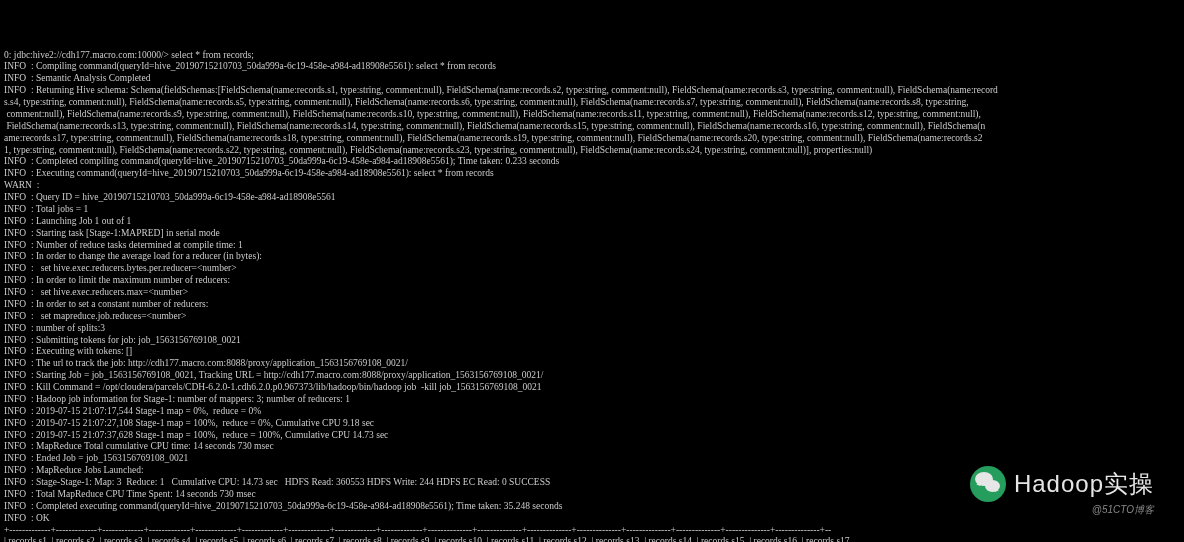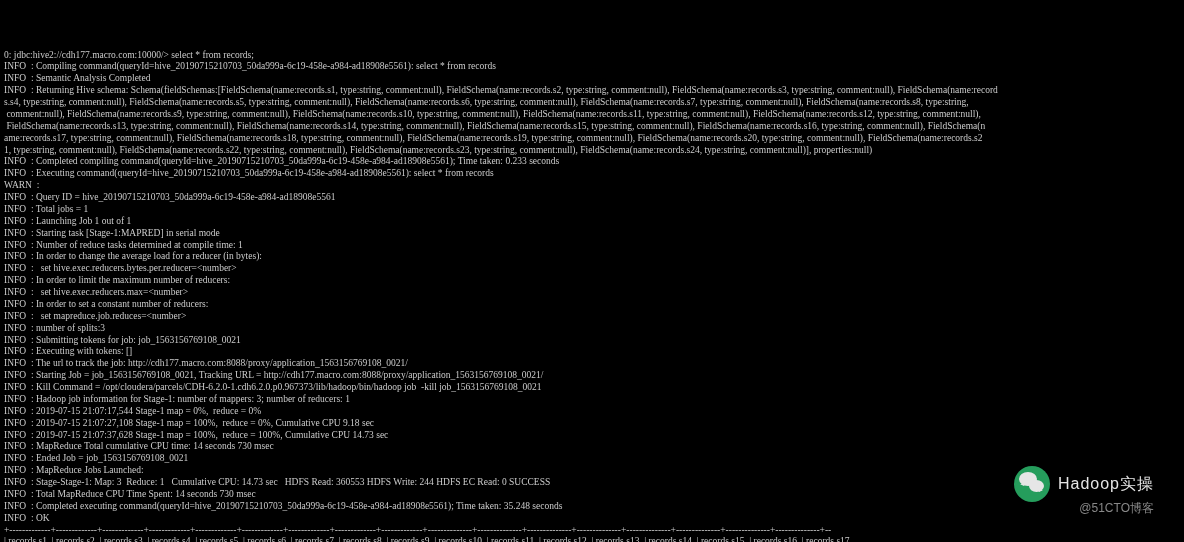--- a/index.html
+++ b/index.html
@@ -59,32 +59,33 @@
     content:"";
     position:absolute;
     bottom:-3px; right:2px;
     border:3px solid transparent;
     border-top-color:#fff;
     transform:rotate(20deg);
   }
   .watermark-text {
     color: #fff;
     font-family: "Microsoft YaHei", sans-serif;
-    font-size: 16px;
+    font-size: 24px;
     white-space: nowrap;
     letter-spacing: 1px;
   }
   .watermark-sub {
     position: absolute;
     right: 30px;
     bottom: 26px;
-    font-size: 12px;
+    font-size: 10px;
     color: #888;
     font-family: sans-serif;
     pointer-events:none;
+    font-style:italic;
   }
 </style>
 </head>
 <body>
 
 
 
 <div id="terminal"><span class="line"><span>0: jdbc:hive2://cdh177.macro.com:10000/&gt; </span><span>select * from records;</span></span><span class="line">INFO  : Compiling command(queryId=hive_20190715210703_50da999a-6c19-458e-a984-ad18908e5561): select * from records</span><span class="line">INFO  : Semantic Analysis Completed</span><span class="line">INFO  : Returning Hive schema: Schema(fieldSchemas:[FieldSchema(name:records.s1, type:string, comment:null), FieldSchema(name:records.s2, type:string, comment:null), FieldSchema(name:records.s3, type:string, comment:null), FieldSchema(name:record</span><span class="line">s.s4, type:string, comment:null), FieldSchema(name:records.s5, type:string, comment:null), FieldSchema(name:records.s6, type:string, comment:null), FieldSchema(name:records.s7, type:string, comment:null), FieldSchema(name:records.s8, type:string,</span><span class="line"> comment:null), FieldSchema(name:records.s9, type:string, comment:null), FieldSchema(name:records.s10, type:string, comment:null), FieldSchema(name:records.s11, type:string, comment:null), FieldSchema(name:records.s12, type:string, comment:null),</span><span class="line"> FieldSchema(name:records.s13, type:string, comment:null), FieldSchema(name:records.s14, type:string, comment:null), FieldSchema(name:records.s15, type:string, comment:null), FieldSchema(name:records.s16, type:string, comment:null), FieldSchema(n</span><span class="line">ame:records.s17, type:string, comment:null), FieldSchema(name:records.s18, type:string, comment:null), FieldSchema(name:records.s19, type:string, comment:null), FieldSchema(name:records.s20, type:string, comment:null), FieldSchema(name:records.s2</span><span class="line">1, type:string, comment:null), FieldSchema(name:records.s22, type:string, comment:null), FieldSchema(name:records.s23, type:string, comment:null), FieldSchema(name:records.s24, type:string, comment:null)], properties:null)</span><span class="line">INFO  : Completed compiling command(queryId=hive_20190715210703_50da999a-6c19-458e-a984-ad18908e5561); Time taken: 0.233 seconds</span><span class="line">INFO  : Executing command(queryId=hive_20190715210703_50da999a-6c19-458e-a984-ad18908e5561): select * from records</span><span class="line">WARN  :</span><span class="line">INFO  : Query ID = hive_20190715210703_50da999a-6c19-458e-a984-ad18908e5561</span><span class="line">INFO  : Total jobs = 1</span><span class="line">INFO  : Launching Job 1 out of 1</span><span class="line">INFO  : Starting task [Stage-1:MAPRED] in serial mode</span><span class="line">INFO  : Number of reduce tasks determined at compile time: 1</span><span class="line">INFO  : In order to change the average load for a reducer (in bytes):</span><span class="line">INFO  :   set hive.exec.reducers.bytes.per.reducer=&lt;number&gt;</span><span class="line">INFO  : In order to limit the maximum number of reducers:</span><span class="line">INFO  :   set hive.exec.reducers.max=&lt;number&gt;</span><span class="line">INFO  : In order to set a constant number of reducers:</span><span class="line">INFO  :   set mapreduce.job.reduces=&lt;number&gt;</span><span class="line">INFO  : number of splits:3</span><span class="line">INFO  : Submitting tokens for job: job_1563156769108_0021</span><span class="line">INFO  : Executing with tokens: []</span><span class="line">INFO  : The url to track the job: http://cdh177.macro.com:8088/proxy/application_1563156769108_0021/</span><span class="line">INFO  : Starting Job = job_1563156769108_0021, Tracking URL = http://cdh177.macro.com:8088/proxy/application_1563156769108_0021/</span><span class="line">INFO  : Kill Command = /opt/cloudera/parcels/CDH-6.2.0-1.cdh6.2.0.p0.967373/lib/hadoop/bin/hadoop job  -kill job_1563156769108_0021</span><span class="line">INFO  : Hadoop job information for Stage-1: number of mappers: 3; number of reducers: 1</span><span class="line">INFO  : 2019-07-15 21:07:17,544 Stage-1 map = 0%,  reduce = 0%</span><span class="line">INFO  : 2019-07-15 21:07:27,108 Stage-1 map = 100%,  reduce = 0%, Cumulative CPU 9.18 sec</span><span class="line">INFO  : 2019-07-15 21:07:37,628 Stage-1 map = 100%,  reduce = 100%, Cumulative CPU 14.73 sec</span><span class="line">INFO  : MapReduce Total cumulative CPU time: 14 seconds 730 msec</span><span class="line">INFO  : Ended Job = job_1563156769108_0021</span><span class="line">INFO  : MapReduce Jobs Launched:</span><span class="line">INFO  : Stage-Stage-1: Map: 3  Reduce: 1   Cumulative CPU: 14.73 sec   HDFS Read: 360553 HDFS Write: 244 HDFS EC Read: 0 SUCCESS</span><span class="line">INFO  : Total MapReduce CPU Time Spent: 14 seconds 730 msec</span><span class="line">INFO  : Completed executing command(queryId=hive_20190715210703_50da999a-6c19-458e-a984-ad18908e5561); Time taken: 35.248 seconds</span><span class="line">INFO  : OK</span><span class="line">+-------------+-------------+-------------+-------------+-------------+-------------+-------------+-------------+-------------+--------------+--------------+--------------+--------------+--------------+--------------+--------------+--------------+--</span><span class="line">| records.s1  | records.s2  | records.s3  | records.s4  | records.s5  | records.s6  | records.s7  | records.s8  | records.s9  | records.s10  | records.s11  | records.s12  | records.s13  | records.s14  | records.s15  | records.s16  | records.s17</span></div>
 
 <div class="watermark-logo">

